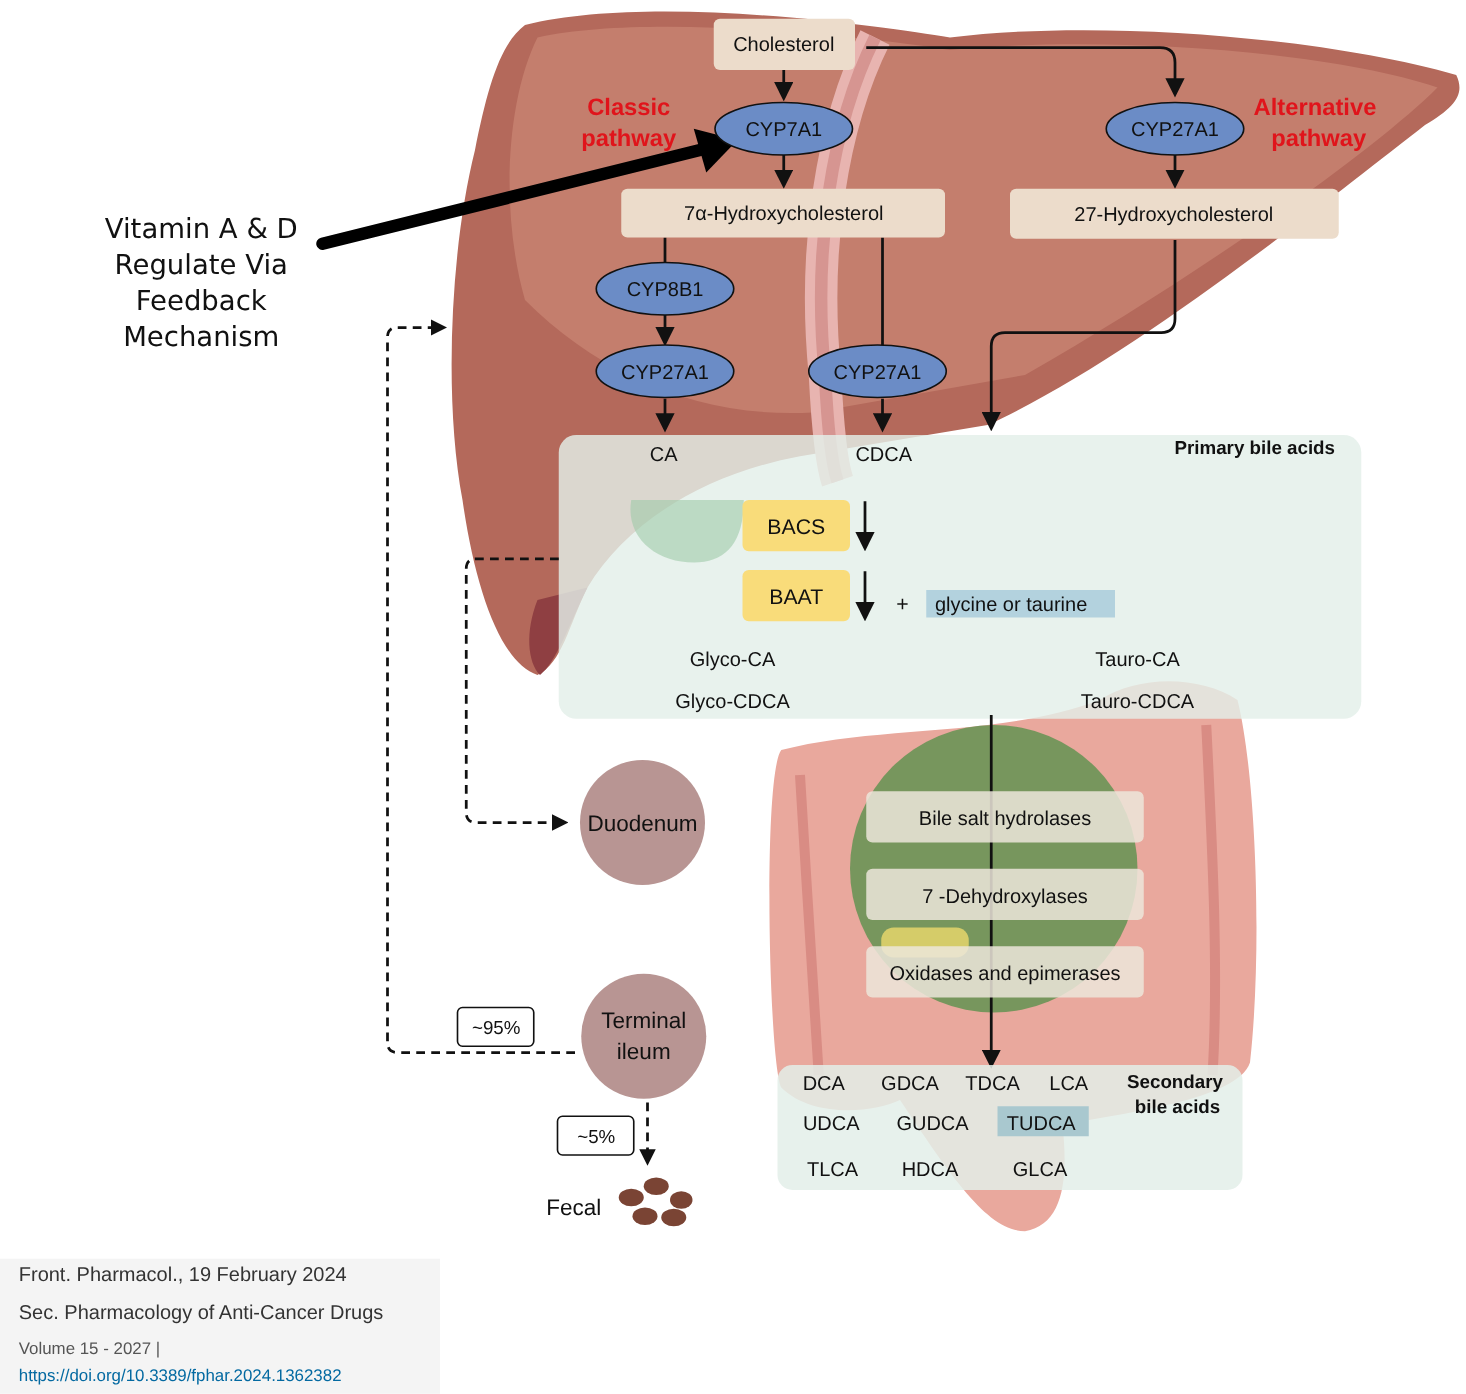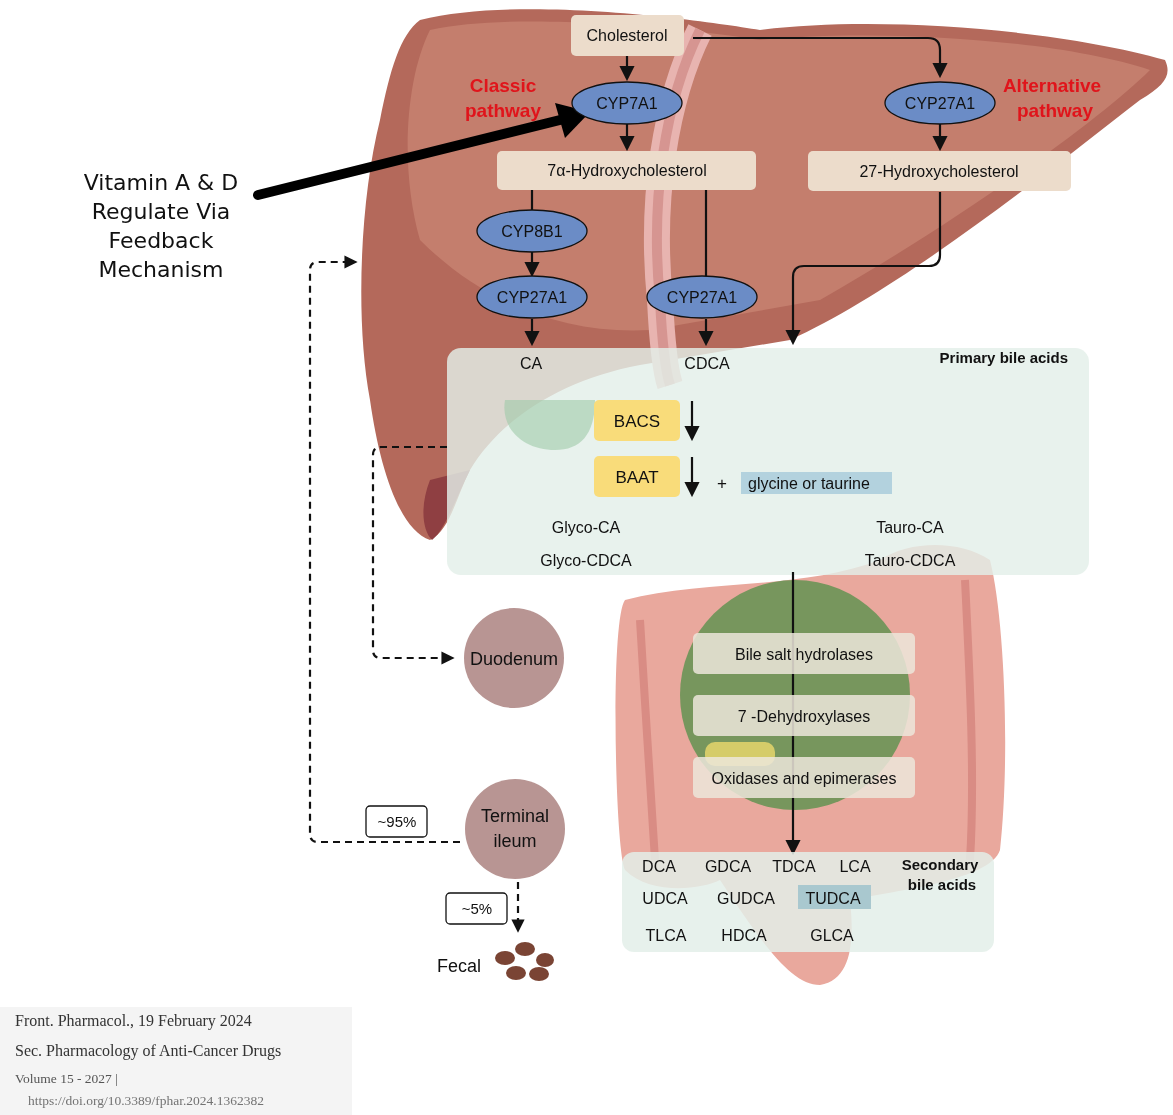--- a/index.html
+++ b/index.html
@@ -1,25 +1,25 @@
 <!DOCTYPE html>
 <html><head>
 <meta charset="utf-8">
 <style>
   html, body { margin:0; padding:0; background:#ffffff; }
   body { width:1173px; height:1115px; position:relative; overflow:hidden; font-family:"Liberation Sans", sans-serif; }
   svg#diagram { position:absolute; left:0; top:0; }
   .t { font-family:"Liberation Sans", sans-serif; fill:#111; }
   .annot { font-family:"DejaVu Sans", sans-serif; font-size:22px; fill:#111; }
   .red { fill:#e0141b; font-weight:bold; font-size:19px; }
-  .citation { position:absolute; left:0; top:1007px; width:352px; height:108px; background:#f4f4f4; font-family:Liberation Serif, serif; color:#333; }
+  .citation { position:absolute; left:0; top:1007px; width:352px; height:108px; background:#f4f4f4; font-family:Liberation Sans, sans-serif; color:#333; }
   .citation .l1 { position:absolute; left:15px; top:5px; font-size:16px; color:#333; }
   .citation .l2 { position:absolute; left:15px; top:35px; font-size:16px; color:#333; }
   .citation .l3 { position:absolute; left:15px; top:64px; font-size:13.5px; color:#555; }
-  .citation .l4 { position:absolute; left:28px; top:86px; font-size:13.5px; color:#737373; }
+  .citation .l4 { position:absolute; left:15px; top:86px; font-size:13.5px; color:#0369a1; }
 </style>
 </head>
 <body>
 
 <svg id="diagram" width="1173" height="1115" viewBox="0 0 1173 1115" xmlns="http://www.w3.org/2000/svg">
   <defs>
     <marker id="ah" viewBox="0 0 10 10" refX="8" refY="5" markerWidth="7" markerHeight="7" orient="auto-start-reverse">
       <path d="M0,0 L10,5 L0,10 z" fill="#111"></path>
     </marker>
     <marker id="ahs" viewBox="0 0 10 10" refX="8" refY="5" markerWidth="6" markerHeight="6" orient="auto">

